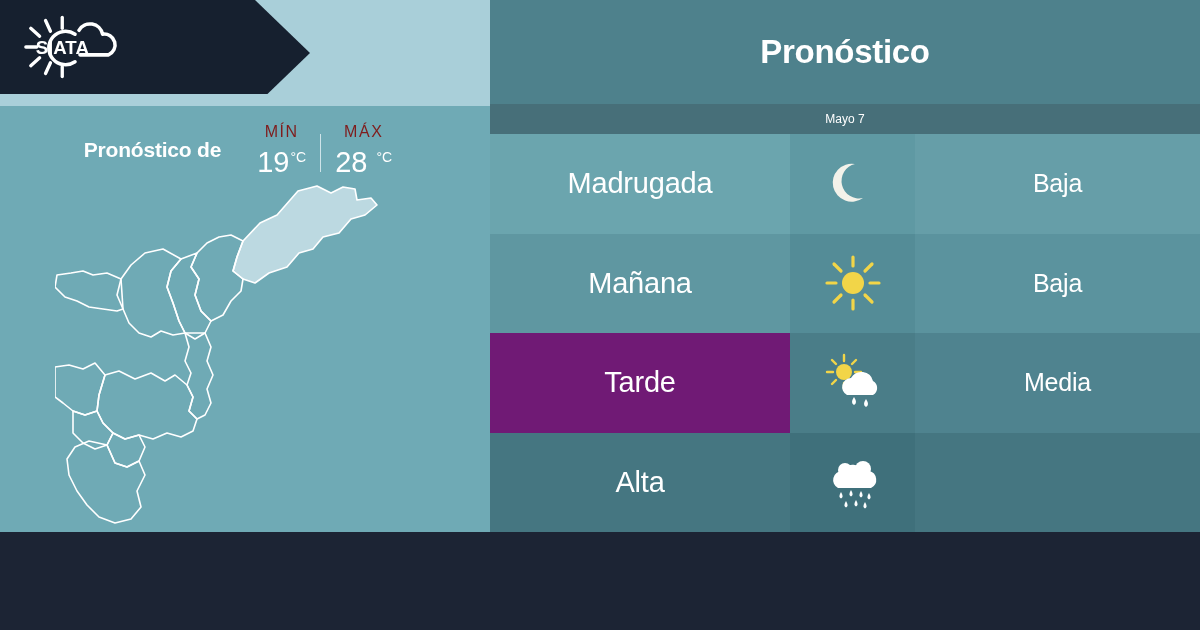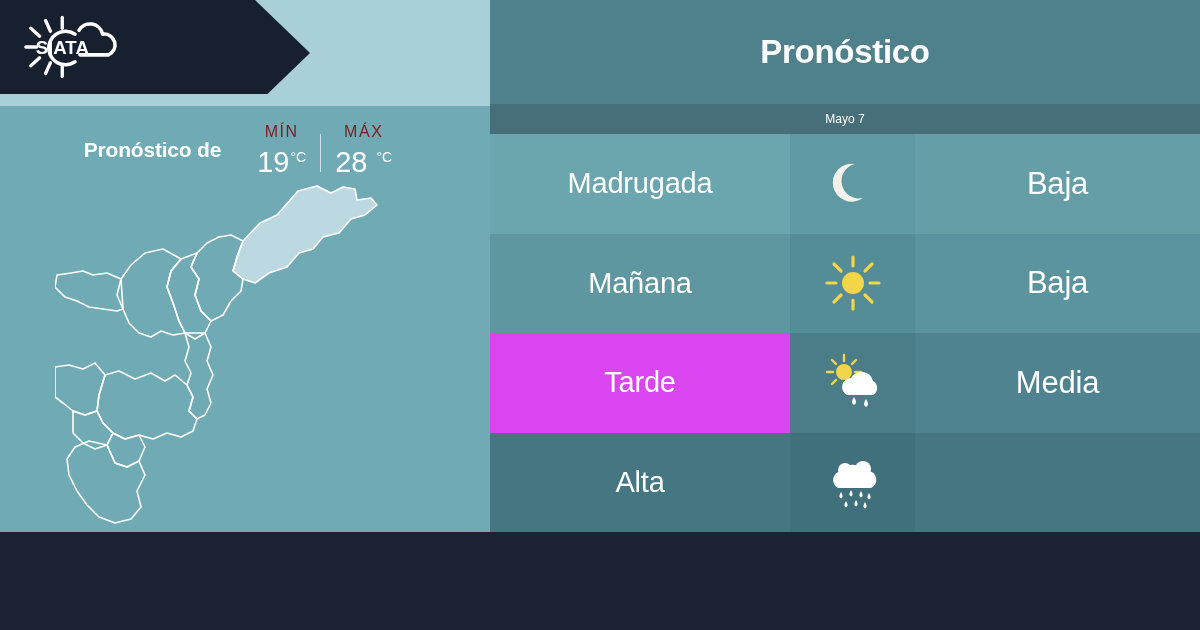--- a/index.html
+++ b/index.html
@@ -60,21 +60,21 @@
   }
   .date-band span { font-size:12px; color:#ffffff; }
 
   .forecast-table { position:absolute; left:0; top:134px; width:782px; height:398px; }
   .frow { display:flex; width:710px; height:99.5px; }
   .fcell { display:flex; align-items:center; justify-content:center; height:100%; }
   .c-period { width:300px; }
   .c-icon { width:125px; }
   .c-level { width:285px; }
   .period-txt { font-size:29px; color:#ffffff; letter-spacing:-0.2px; }
-  .level-txt { font-size:31px; color:#ffffff; letter-spacing:-0.2px; }
+  .level-txt { font-size:25px; color:#ffffff; letter-spacing:-0.2px; }
   .icon-box { width:64px; height:64px; }
   .icon-box svg { width:100%; height:100%; display:block; }
 
   
   .footer { position:absolute; left:0; top:532px; width:1200px; height:98px; background:#1c2434; }
 </style>
 </head>
 <body>
 
 <div id="page">
@@ -201,21 +201,21 @@
               </g>
             </svg>
           </div>
         </div>
         <div class="fcell c-level" style="background:#5b939e;">
           <span class="level-txt">Baja</span>
         </div>
       </div>
 
       <div class="frow" style="background:#4f838f;">
-        <div class="fcell c-period" style="background:#d946ef;">
+        <div class="fcell c-period" style="background:#701a75;">
           <span class="period-txt">Tarde</span>
         </div>
         <div class="fcell c-icon" style="background:#4a7d88;">
           <div class="icon-box">
             <svg viewBox="0 0 64 64">
               <circle cx="23" cy="21" r="8" fill="#f2d548"></circle>
               <g stroke="#f2d548" stroke-width="2.4" stroke-linecap="round">
                 <line x1="23" y1="4" x2="23" y2="10"></line>
                   <line x1="23" y1="32" x2="23" y2="38"></line>
                 <line x1="6" y1="21" x2="12" y2="21"></line>

